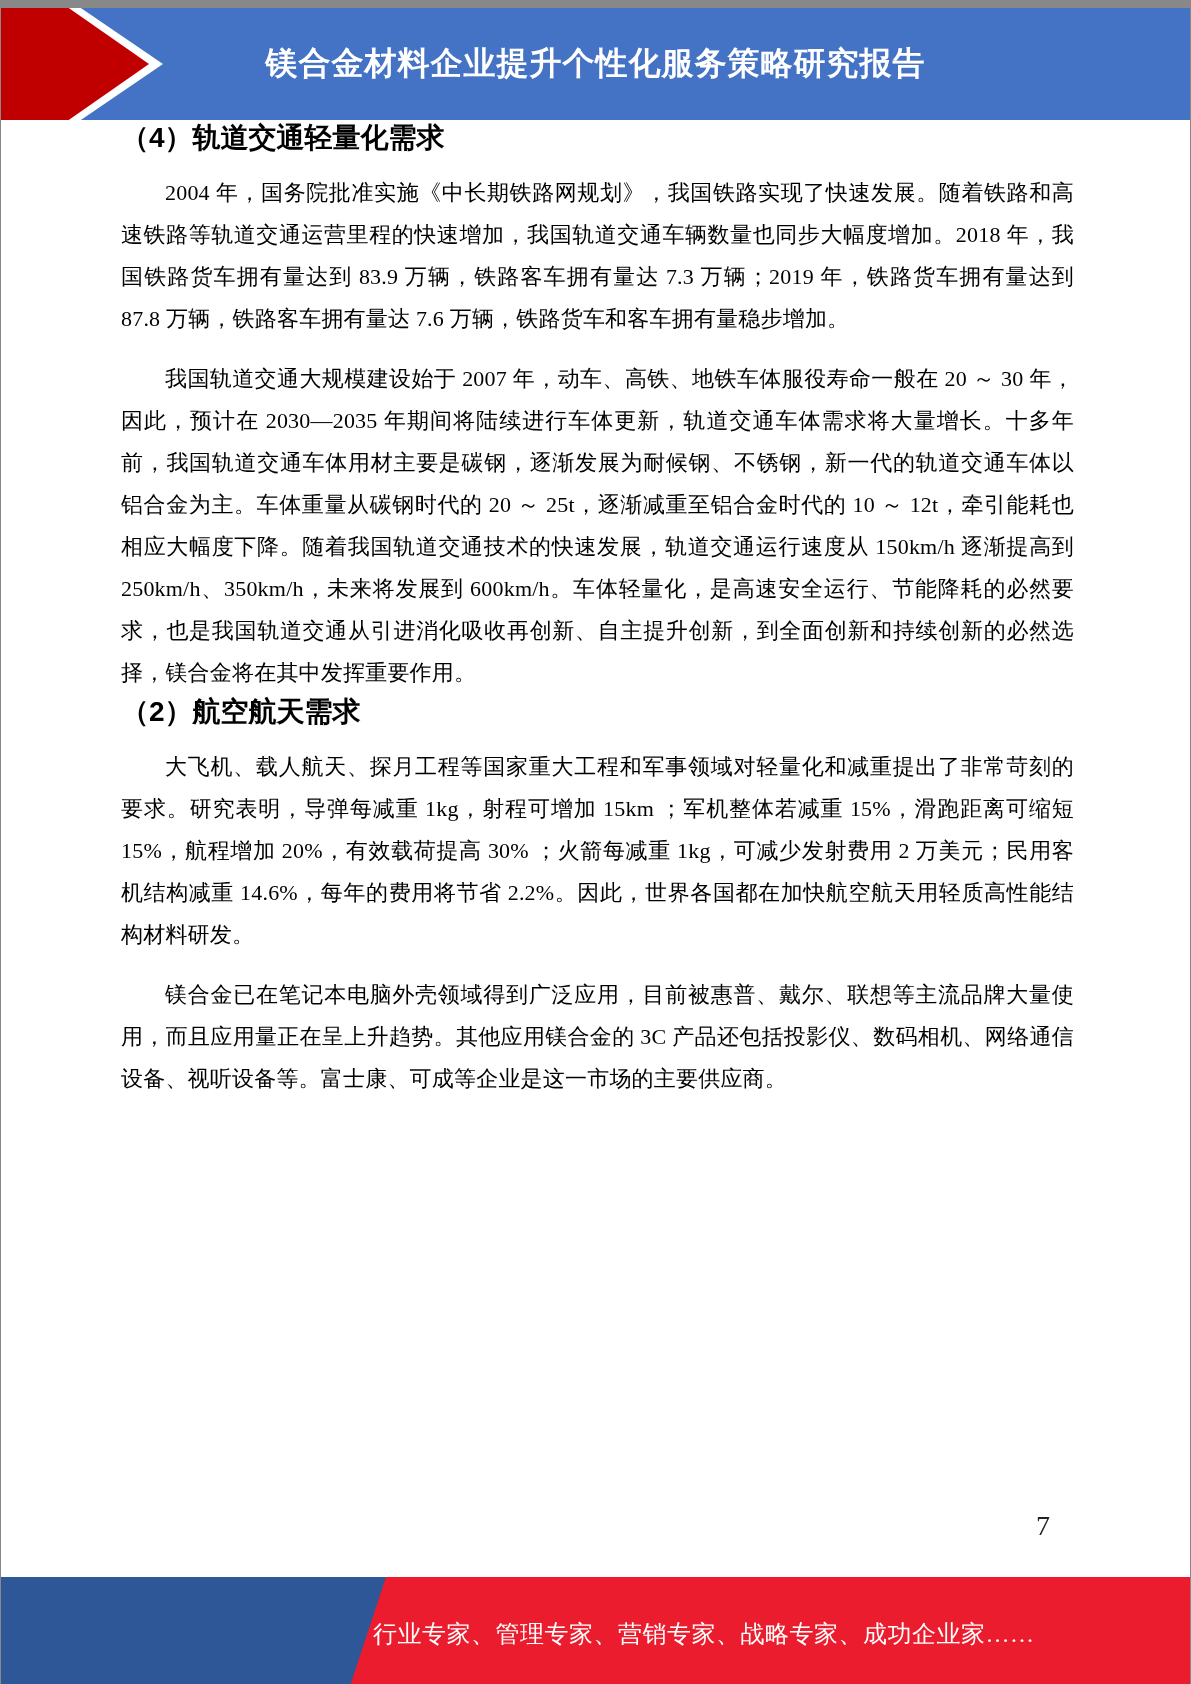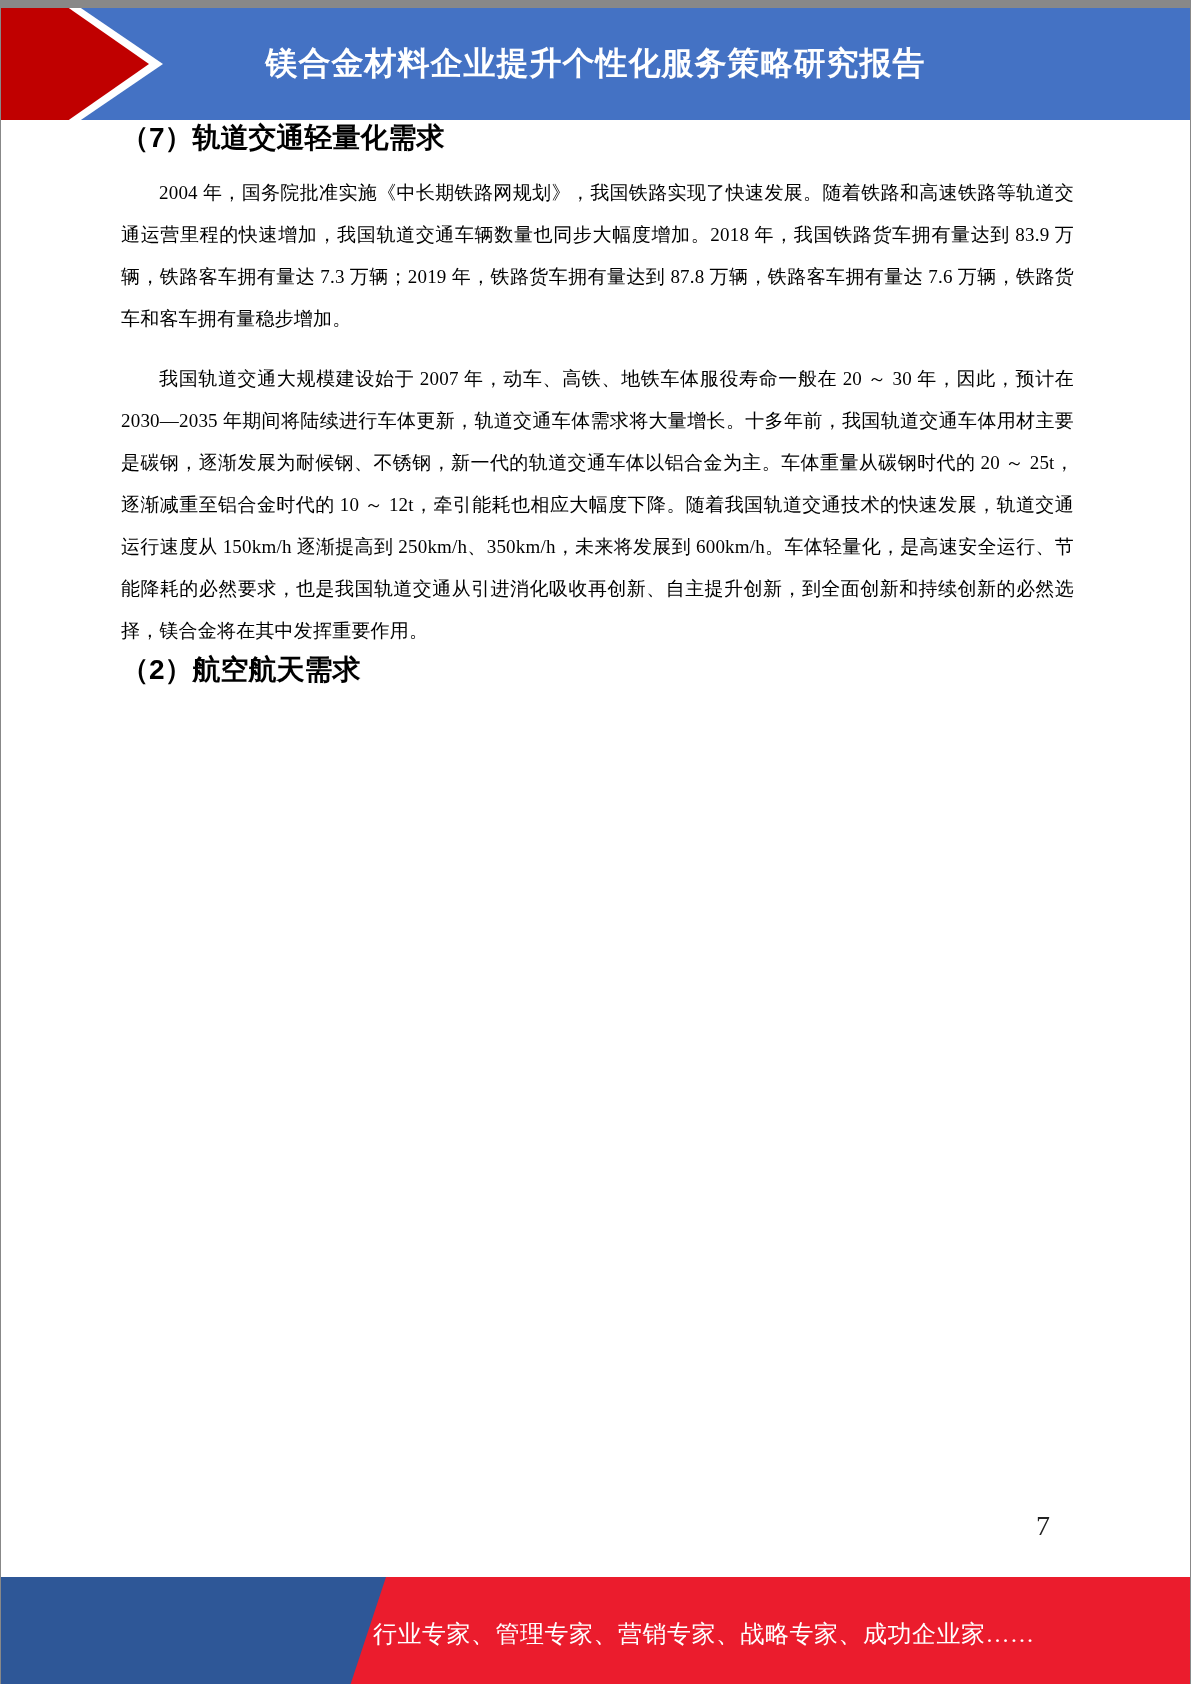--- a/index.html
+++ b/index.html
@@ -44,21 +44,21 @@
     font-weight:bold;
     font-size:28px;
     line-height:36px;
     color:#000;
   }
   .h-rail        { margin-top:26px; }
   .h-aero        { margin-top:30px; }
   .h-electronics { margin-top:36px; }
   .content p {
     margin:16px 0 0 0;
-    font-size:19px;
+    font-size:22px;
     line-height:42px;
     text-align:justify;
     text-indent:2em;
     letter-spacing:0.2px;
   }
   .content p + p { margin-top:18px; }
 
   .page-number {
     position:absolute;
     top:1502px; right:140px;
@@ -104,26 +104,28 @@
   <div class="header">
     <svg class="header-arrow" viewBox="0 0 170 112" preserveAspectRatio="none" aria-hidden="true">
       <polygon points="0,-4 74,-4 162,56 74,116 0,116" fill="#ffffff"></polygon>
       <polygon points="0,-4 62,-4 148,56 62,116 0,116" fill="#C00000"></polygon>
     </svg>
     <div class="header-title">镁合金材料企业提升个性化服务策略研究报告</div>
   </div>
 
   <div class="content">
 
-    <h2 class="h-rail">（7）轨道交通轻量化需求</h2>
+    <h2 class="h-rail">（4）轨道交通轻量化需求</h2>
     <p>2004 年，国务院批准实施《中长期铁路网规划》，我国铁路实现了快速发展。随着铁路和高速铁路等轨道交通运营里程的快速增加，我国轨道交通车辆数量也同步大幅度增加。2018 年，我国铁路货车拥有量达到 83.9 万辆，铁路客车拥有量达 7.3 万辆；2019 年，铁路货车拥有量达到 87.8 万辆，铁路客车拥有量达 7.6 万辆，铁路货车和客车拥有量稳步增加。</p>
     <p>我国轨道交通大规模建设始于 2007 年，动车、高铁、地铁车体服役寿命一般在 20 ～ 30 年，因此，预计在 2030—2035 年期间将陆续进行车体更新，轨道交通车体需求将大量增长。十多年前，我国轨道交通车体用材主要是碳钢，逐渐发展为耐候钢、不锈钢，新一代的轨道交通车体以铝合金为主。车体重量从碳钢时代的 20 ～ 25t，逐渐减重至铝合金时代的 10 ～ 12t，牵引能耗也相应大幅度下降。随着我国轨道交通技术的快速发展，轨道交通运行速度从 150km/h 逐渐提高到 250km/h、350km/h，未来将发展到 600km/h。车体轻量化，是高速安全运行、节能降耗的必然要求，也是我国轨道交通从引进消化吸收再创新、自主提升创新，到全面创新和持续创新的必然选择，镁合金将在其中发挥重要作用。</p>
 
     <h2 class="h-aero">（2）航空航天需求</h2>
+    <p>大飞机、载人航天、探月工程等国家重大工程和军事领域对轻量化和减重提出了非常苛刻的要求。研究表明，导弹每减重 1kg，射程可增加 15km ；军机整体若减重 15%，滑跑距离可缩短 15%，航程增加 20%，有效载荷提高 30% ；火箭每减重 1kg，可减少发射费用 2 万美元；民用客机结构减重 14.6%，每年的费用将节省 2.2%。因此，世界各国都在加快航空航天用轻质高性能结构材料研发。</p>
 
+    <p>镁合金已在笔记本电脑外壳领域得到广泛应用，目前被惠普、戴尔、联想等主流品牌大量使用，而且应用量正在呈上升趋势。其他应用镁合金的 3C 产品还包括投影仪、数码相机、网络通信设备、视听设备等。富士康、可成等企业是这一市场的主要供应商。</p>
 
   </div>
 
   <div class="page-number">7</div>
 
   <div class="footer">
     <div class="footer-blue">
       <span>让每个人都能成为</span>
     </div>
     <div class="footer-red-text">行业专家、管理专家、营销专家、战略专家、成功企业家……</div>

